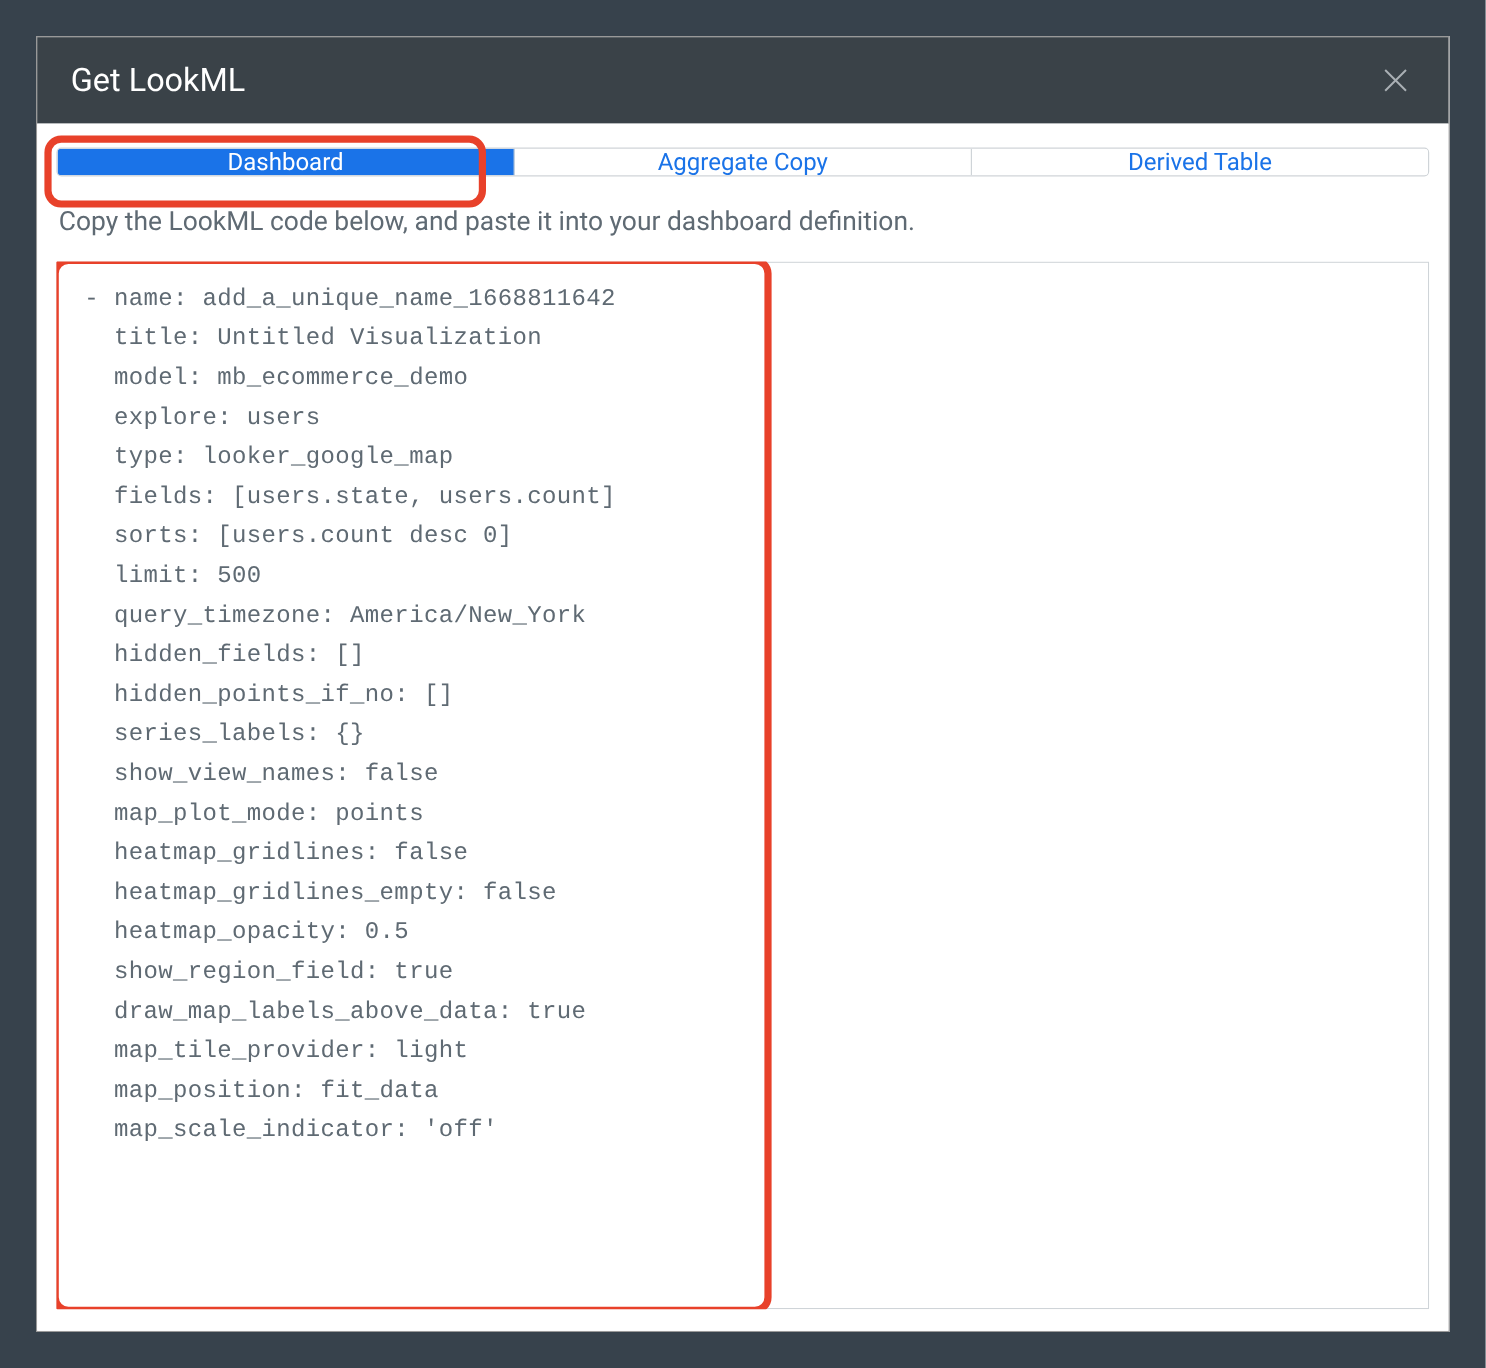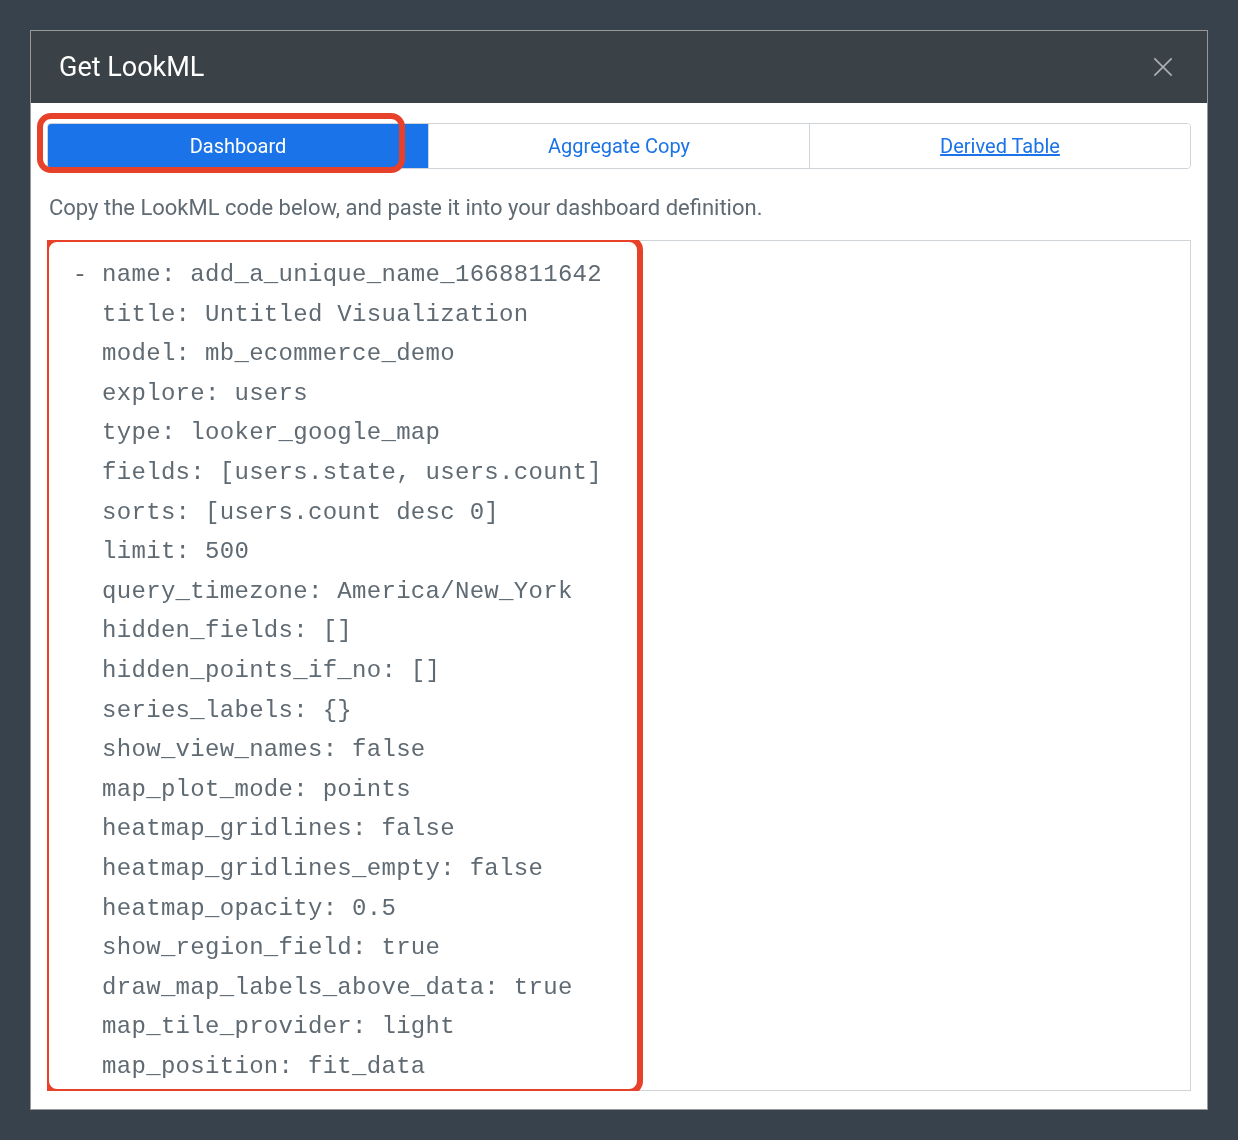--- a/index.html
+++ b/index.html
@@ -81,39 +81,38 @@
       border: 6px solid #e8412a;
       border-radius: 14px;
       pointer-events: none;
     }
 
     .tabs {
       display: flex;
       border: 1px solid #cfd4d8;
       border-radius: 4px;
       overflow: hidden;
-      height: 46px;
+      height: 24px;
     }
 
     .tab {
       flex: 1;
       display: flex;
       align-items: center;
       justify-content: center;
       font-size: 20px;
       cursor: pointer;
       border-right: 1px solid #cfd4d8;
       background: #fff;
       color: #1a73e8;
       font-weight: 400;
     }
 
     .tab:last-child {
       border-right: none;
-      text-decoration: underline;
     }
 
     .tab.active {
       background: #1a73e8;
       color: #fff;
     }
 
     .instruction {
       color: #5f6a73;
       font-size: 22px;
@@ -144,21 +143,21 @@
       flex: 1;
       border: 1px solid #cfd4d8;
       background: #fff;
       overflow-y: scroll;
       padding: 14px 10px;
       position: relative;
     }
 
     .code-content {
       font-family: "SFMono-Regular", Consolas, "Liberation Mono", Menlo, monospace;
-      font-size: 24px;
+      font-size: 20px;
       color: #5f6a73;
       white-space: pre;
       line-height: 1.65;
       letter-spacing: 0.3px;
     }
 
     
     .code-area::-webkit-scrollbar {
       width: 18px;
     }

